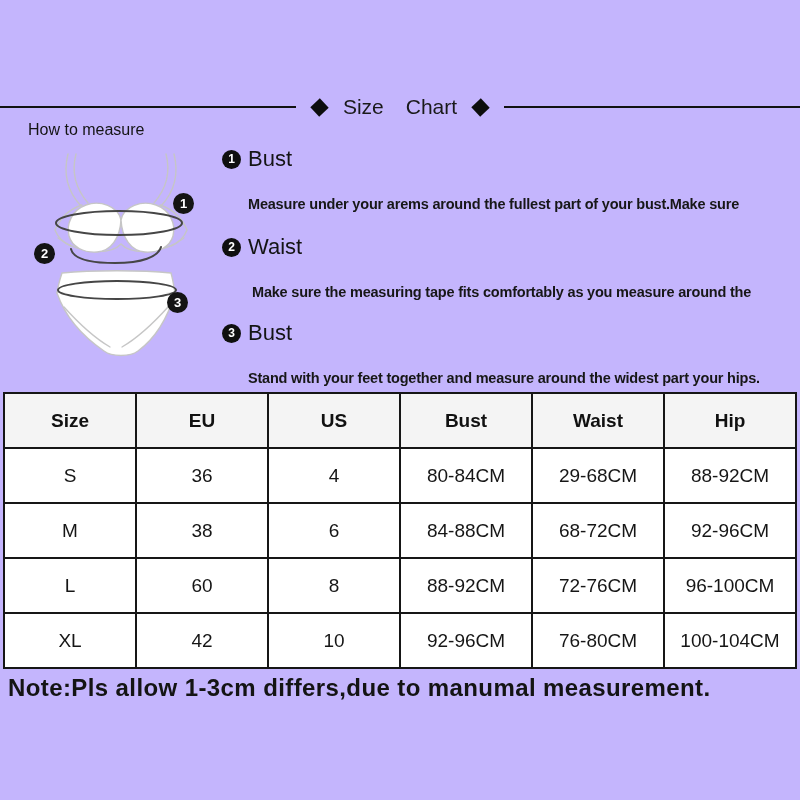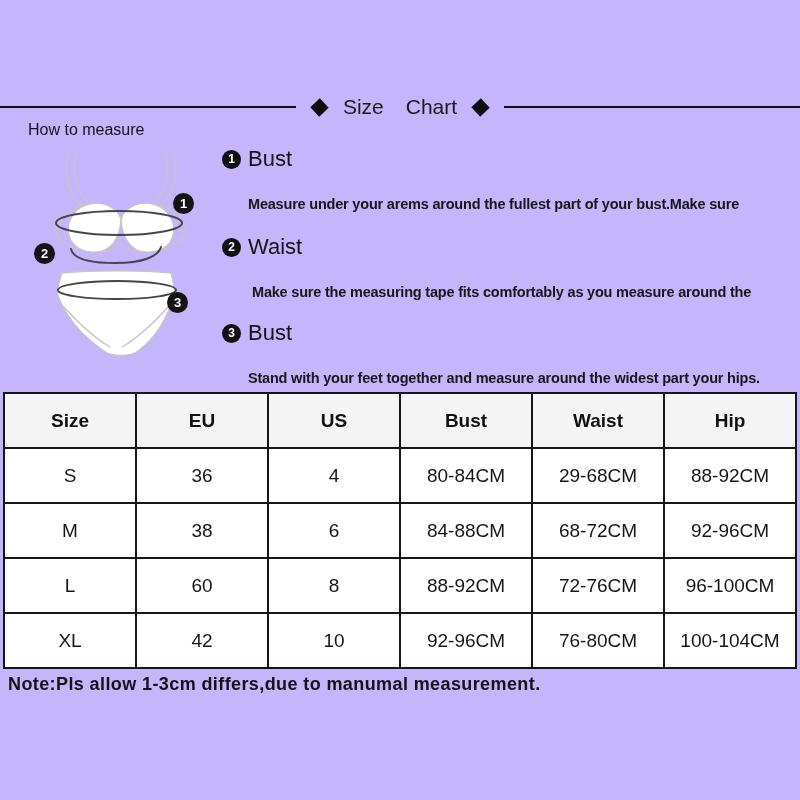--- a/index.html
+++ b/index.html
@@ -40,21 +40,21 @@
   
   .size-table{
     position:absolute;top:392px;left:3px;width:794px;border-collapse:collapse;table-layout:fixed;
   }
   .size-table th,.size-table td{
     border:2px solid #161616;text-align:center;vertical-align:middle;height:51px;
   }
   .size-table th{background:#f4f4f4;font-size:19px;font-weight:bold;color:#111111;}
   .size-table td{background:#ffffff;font-size:19px;font-weight:normal;color:#161616;}
   
-  .footnote{position:absolute;top:674px;left:8px;font-size:18px;font-weight:600;letter-spacing:0.4px;color:#141414;}
+  .footnote{position:absolute;top:674px;left:8px;font-size:24px;font-weight:600;letter-spacing:0.4px;color:#141414;}
   
   .lite{fill:none;stroke:#c6c6c6;stroke-width:1.4;stroke-linecap:round;}
   .lite-f{fill:#ffffff;stroke:#c6c6c6;stroke-width:1.4;stroke-linecap:round;}
   .dark{fill:none;stroke:#464646;stroke-width:2;stroke-linecap:round;}
 </style>
 </head>
 <body>
 
 <div class="page">
 

